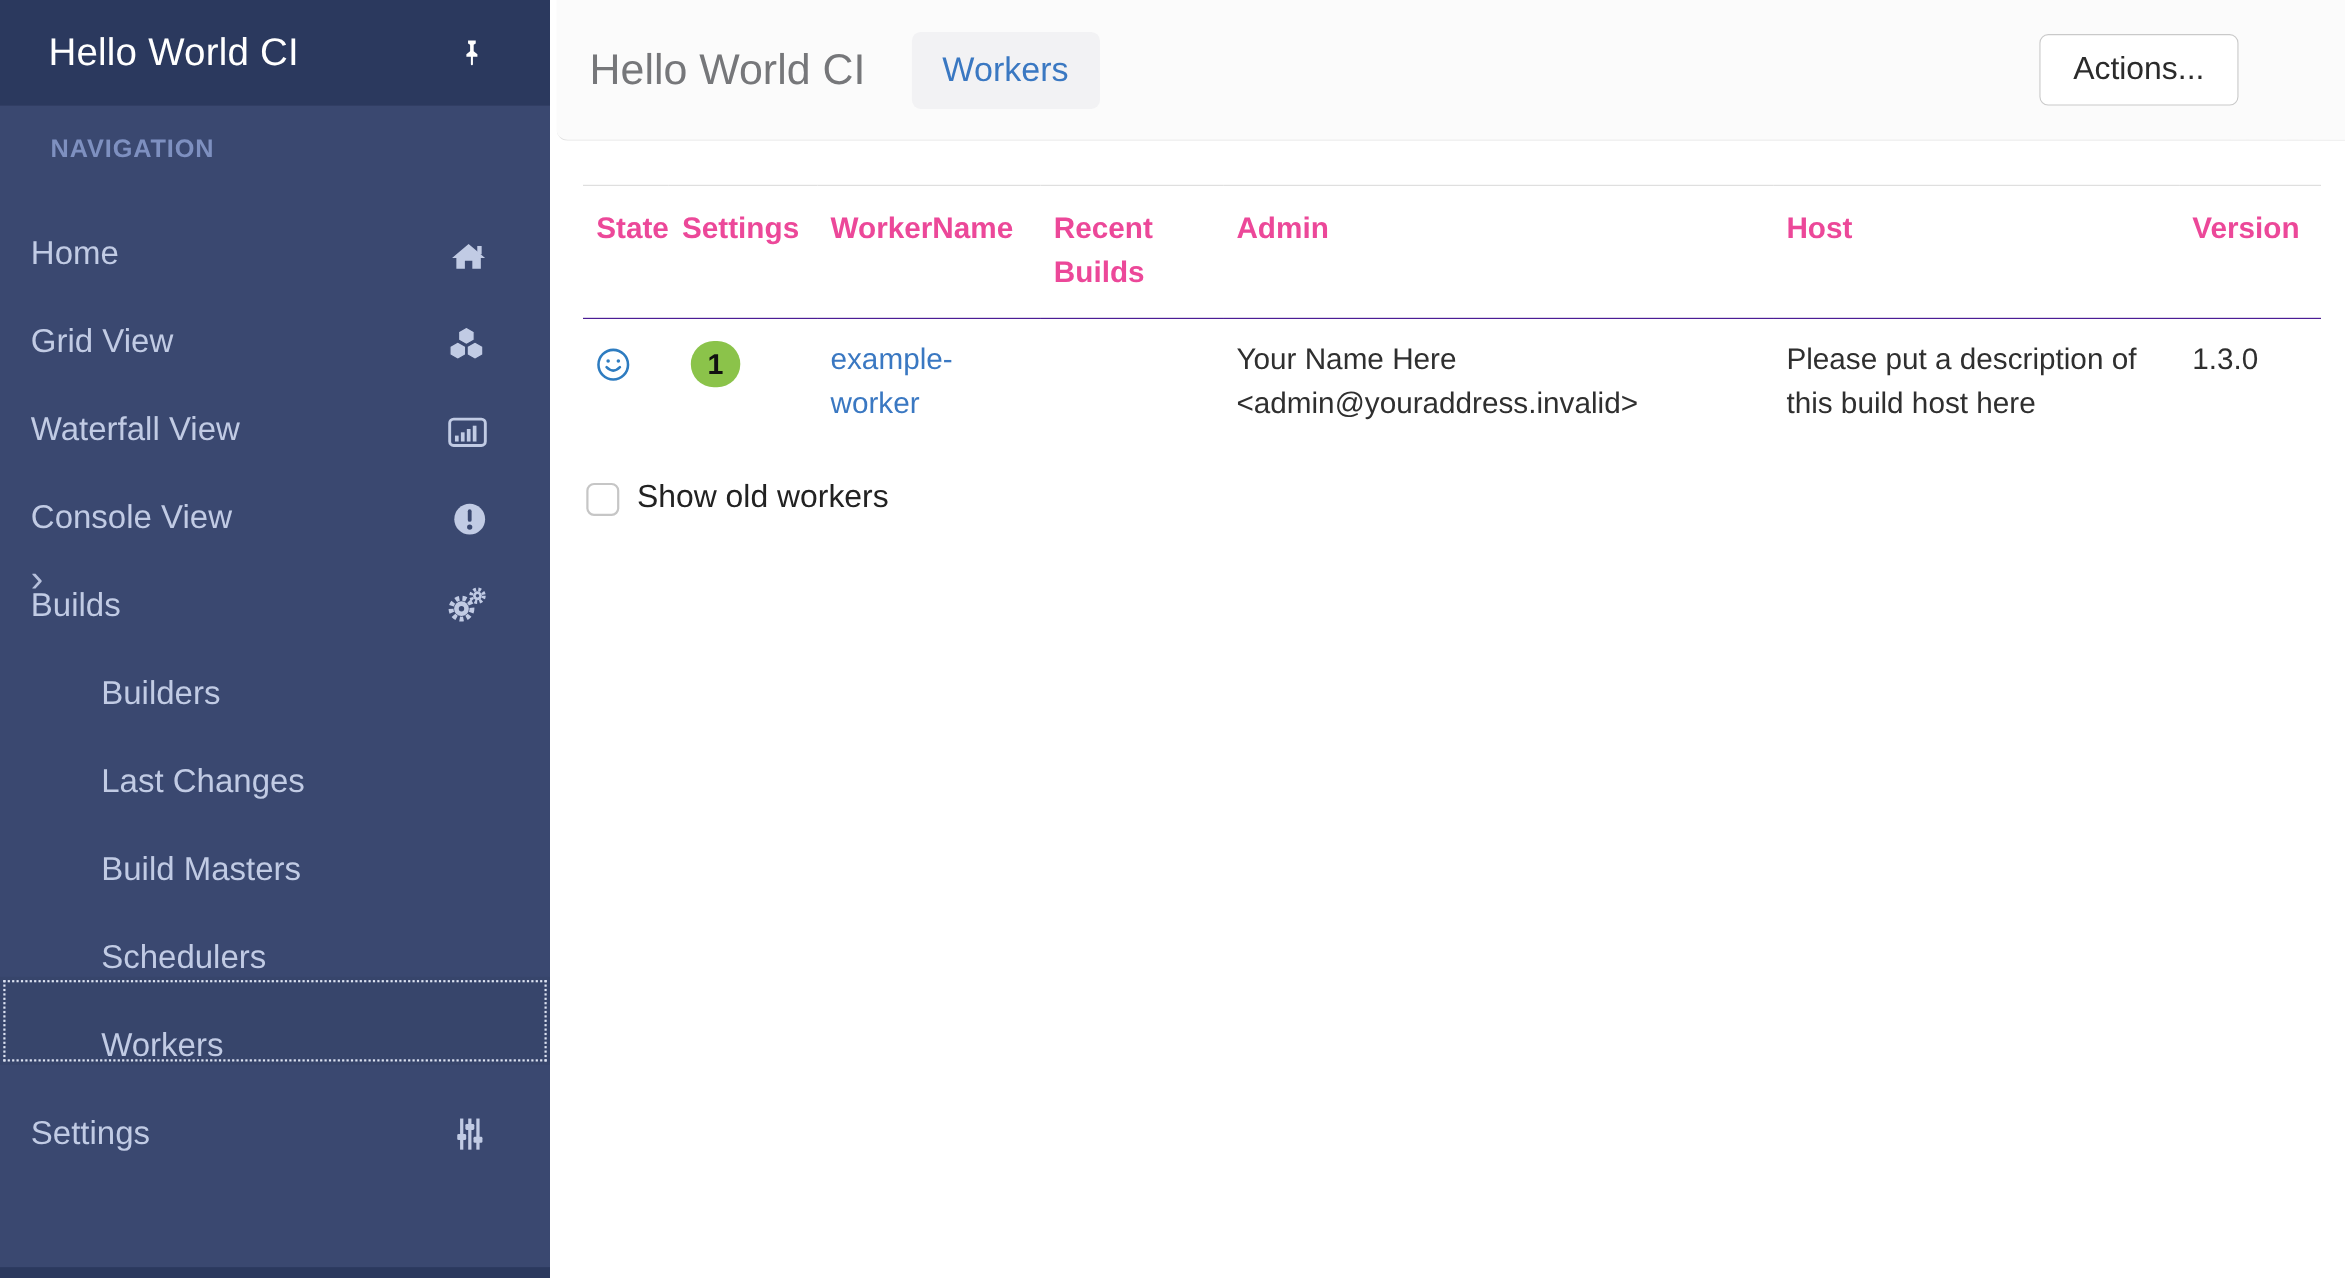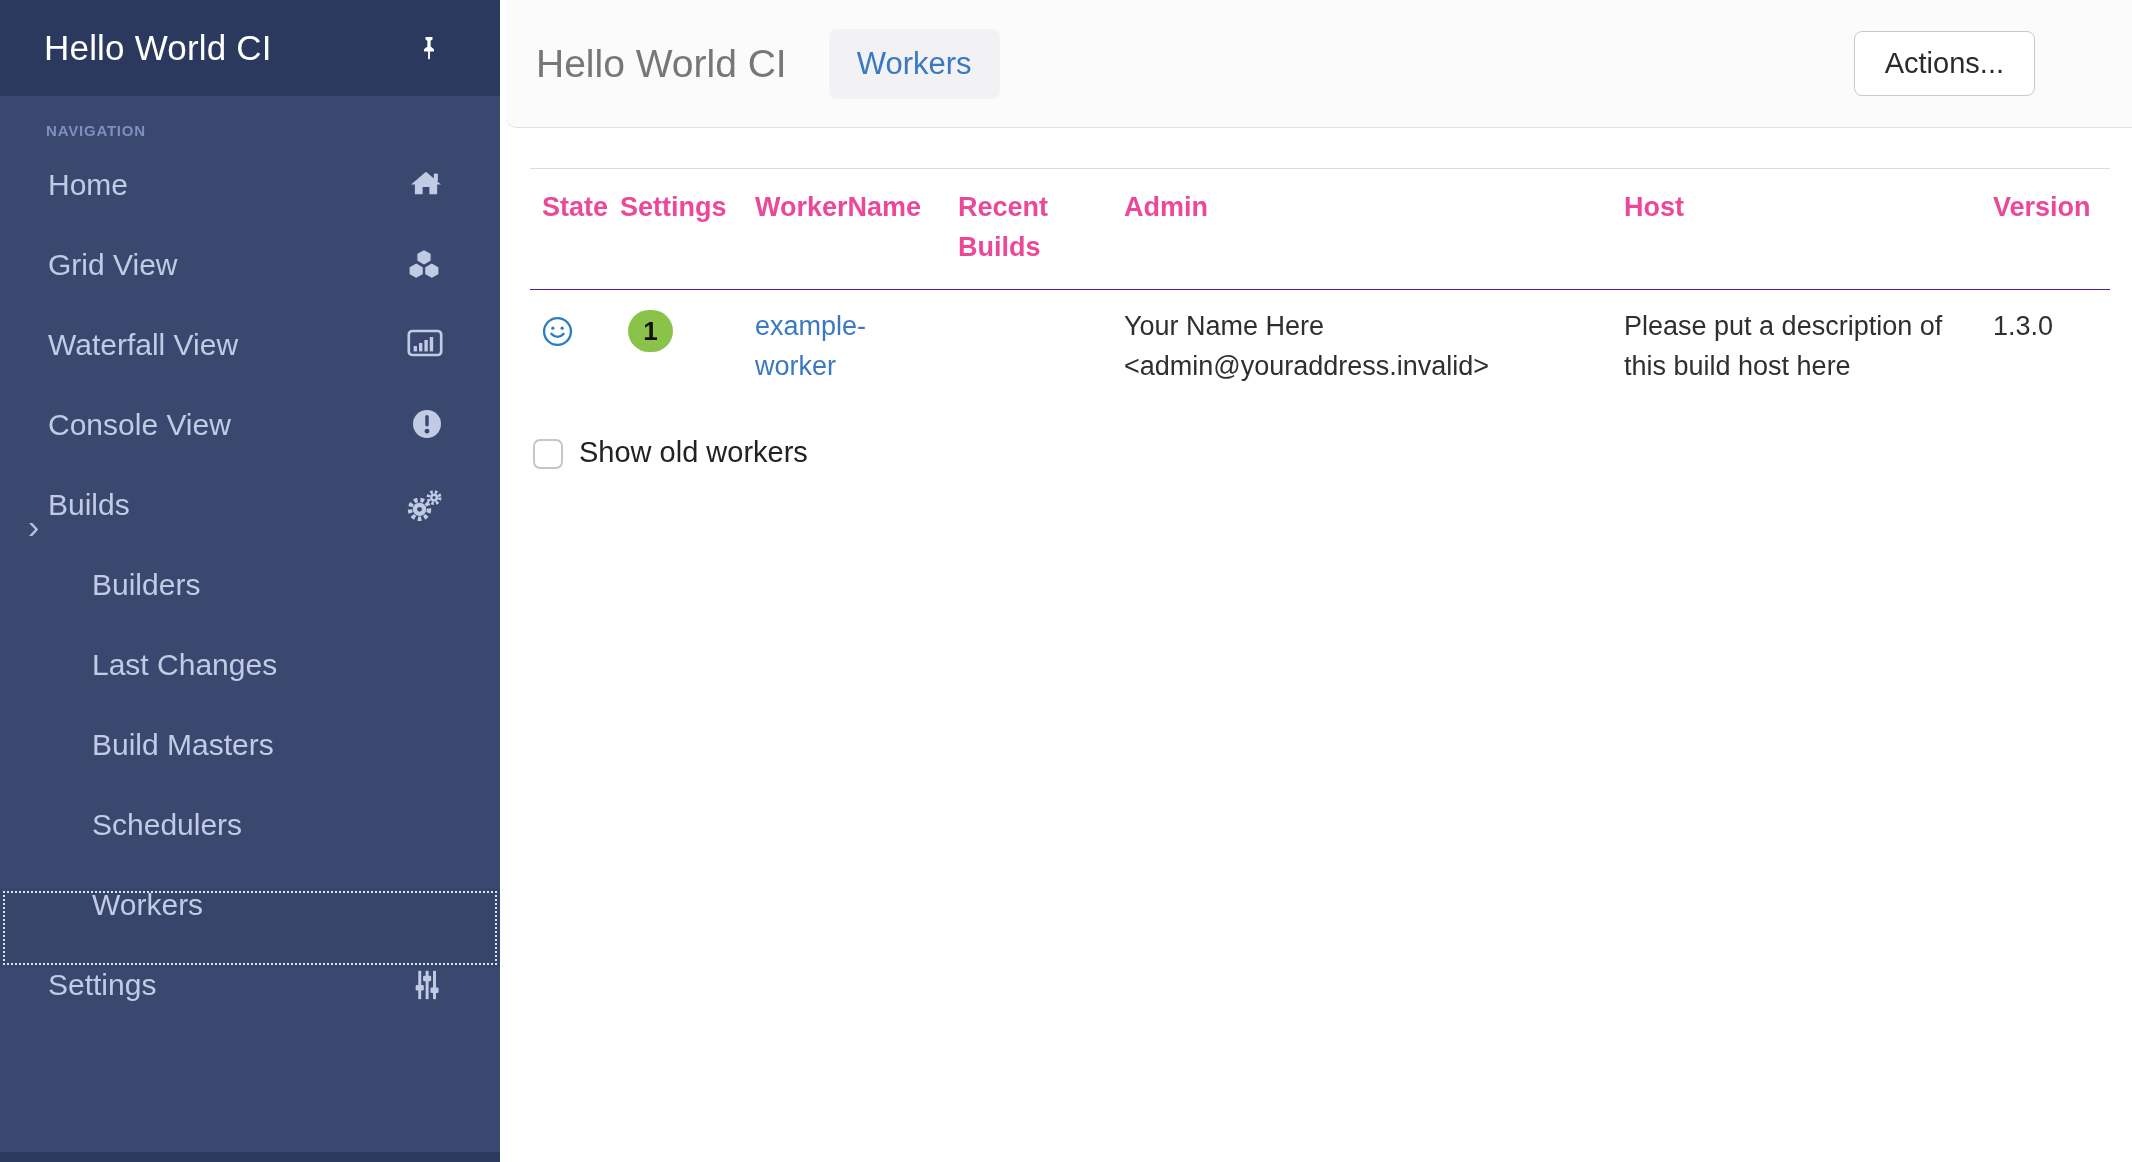--- a/index.html
+++ b/index.html
@@ -4,22 +4,22 @@
 <style>
   * { margin:0; padding:0; box-sizing:border-box; }
   html,body { width:2132px; height:1162px; overflow:hidden; font-family:"Liberation Sans", sans-serif; background:#ffffff; }
   .app { display:flex; width:2132px; height:991px; }
 
   
   .sidebar { position:relative; width:500px; height:1162px; background:#3a4870; flex:0 0 500px; }
   .sidebar-header { height:96px; background:#2b395e; display:flex; align-items:center; padding:0 57px 0 44px; }
   .sidebar-title { color:#ffffff; font-size:35px; font-weight:500; letter-spacing:.2px; flex:1; }
   .pin-btn { background:none; border:none; cursor:pointer; padding:0; line-height:0; }
-  .nav-section-label { padding:26px 0 0 46px; height:72px; color:#7e90c0; font-size:15px; font-weight:700; letter-spacing:.8px; }
-  .nav-item { position:relative; height:80px; display:flex; align-items:flex-start; padding:0 57px 0 48px; color:#c1cbe4; font-size:30px; cursor:pointer;gap:44px; }
+  .nav-section-label { padding:26px 0 0 46px; height:72px; color:#7e90c0; font-size:23px; font-weight:700; letter-spacing:.8px; }
+  .nav-item { position:relative; height:80px; display:flex; align-items:flex-end; padding:0 57px 0 28px; color:#c1cbe4; font-size:30px; cursor:pointer;gap:44px; }
   .nav-item .label { flex:1; }
   .nav-item.sub { padding-left:92px; }
   .nav-item .chevron { position:absolute; left:28px; top:50%; transform:translateY(-54%); font-size:34px; color:#b6c0dc; font-weight:400; }
   .nav-item.selected { outline:2px dotted #dde3f2; outline-offset:-5px; background:rgba(0,0,0,0.04); }
   .nav-icon { line-height:0; }
   .sidebar-footer-strip { position:absolute; left:0; bottom:0; width:500px; height:10px; background:#2b395e; }
 
   
   .main { flex:1; display:flex; flex-direction:column; background:#ffffff; }
   .topbar { height:128px; margin-left:6px; background:#fbfbfb; border-bottom:1px solid #e2e2e2; border-radius:0 0 0 10px; display:flex; align-items:center; padding-left:30px; }

